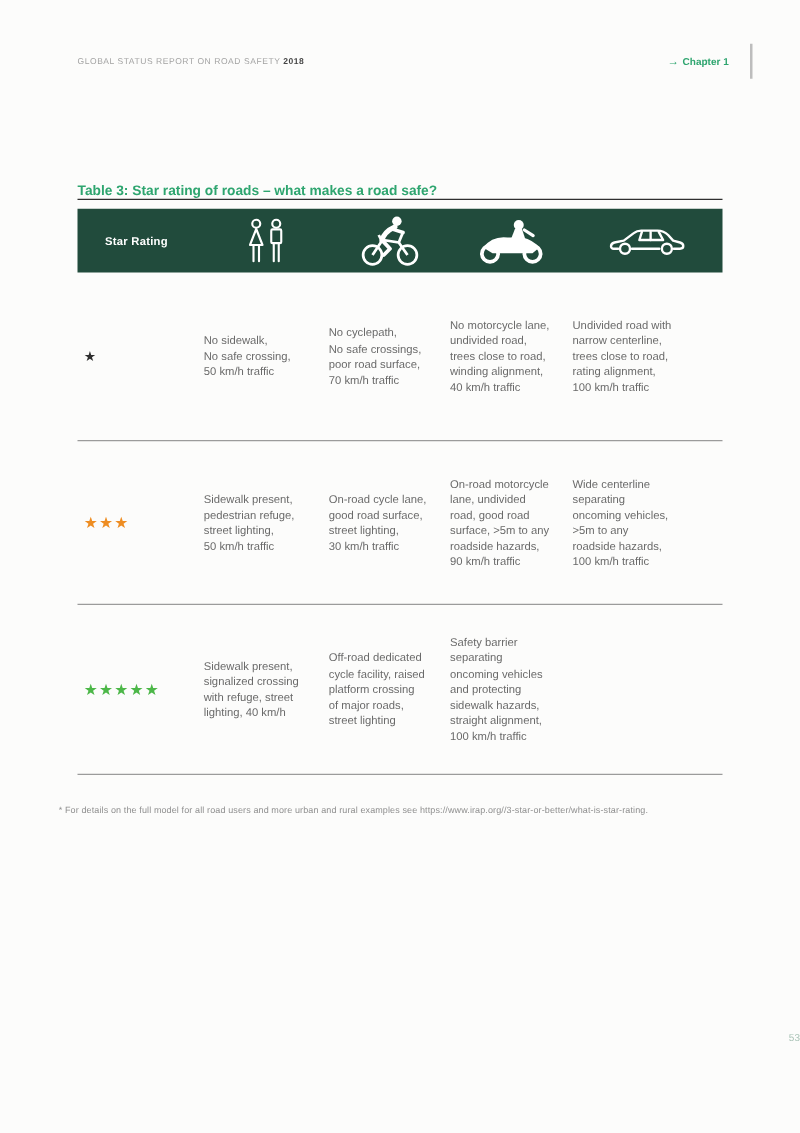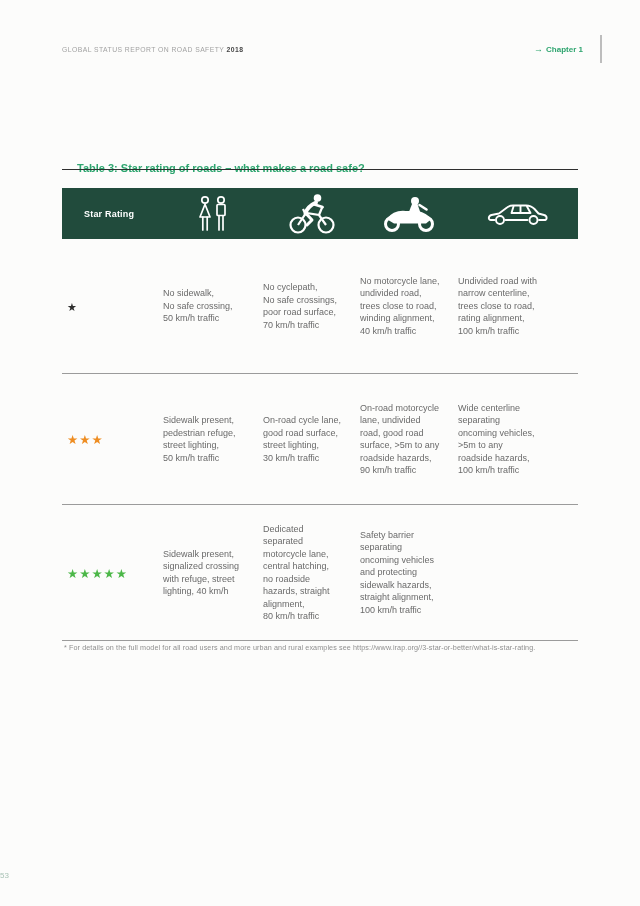--- a/index.html
+++ b/index.html
@@ -30,28 +30,28 @@
   .chapter-link{
     font-size:8px;font-weight:bold;color:var(--accent);
     display:flex;align-items:center;gap:3px;cursor:pointer;
   }
   .chapter-link .arrow{font-size:9px;font-weight:normal;}
   .header-divider{
     position:absolute;left:600px;top:35px;width:1.5px;height:28px;background:#bdbdbd;
   }
   
   .table-title{
-    position:absolute;left:62px;top:147px;margin:15px;
+    position:absolute;left:62px;top:147px;margin:0;
     font-size:11px;font-weight:bold;color:var(--accent);
   }
   
   .roads-table{
-    position:absolute;left:62px;top:169px;width:516px;
+    position:absolute;left:62px;top:159px;width:516px;
     border-top:1.5px solid #2f2f2f;
-    padding-top:18px;
+    padding-top:7px;
   }
   .grid{
     display:grid;
     grid-template-columns:101px 100px 97px 98px 120px;
   }
   .thead{
     background:var(--bar);
     height:51px;
     align-items:center;
   }
@@ -72,27 +72,27 @@
     white-space:nowrap;
   }
   .row-1 .stars{font-size:11px;}
   .cell{
     font-size:9px;line-height:12.5px;color:#6a6a6a;
     white-space:pre-line;
     padding-right:10px;
   }
   
   .footnote{
-    position:absolute;left:64px;top:643px;width:516px;margin:0;
+    position:absolute;left:47px;top:643px;width:516px;margin:0;
     font-size:7.2px;color:#8f8f8f;letter-spacing:0.1px;
   }
   
   .page-number{
-    position:absolute;left:0;top:871px;width:100%;
-    text-align:left;font-size:8px;color:#a9c3b6;
+    position:absolute;left:0;top:826px;width:100%;
+    text-align:right;font-size:8px;color:#a9c3b6;
   }
   svg{display:block;}
 </style>
 </head>
 <body>
 
 <div class="page">
 
   <div class="report-header">
     <div class="report-title"><span>GLOBAL STATUS REPORT ON ROAD SAFETY </span><b>2018</b></div>
@@ -210,28 +210,25 @@
 roadside hazards,
 100 km/h traffic</div>
     </div>
 
     <div class="grid trow row-3">
       <div class="stars-cell"><span class="stars" style="color: rgb(76, 183, 72);">★★★★★</span></div>
       <div class="cell">Sidewalk present,
 signalized crossing
 with refuge, street
 lighting, 40 km/h</div>
-      <div class="cell">Dedicated
-separated
-motorcycle lane,
-central hatching,
-no roadside
-hazards, straight
-alignment,
-80 km/h traffic</div>
+      <div class="cell">Off-road dedicated
+cycle facility, raised
+platform crossing
+of major roads,
+street lighting</div>
       <div class="cell">Safety barrier
 separating
 oncoming vehicles
 and protecting
 sidewalk hazards,
 straight alignment,
 100 km/h traffic</div>
     </div>
 
   </div>

